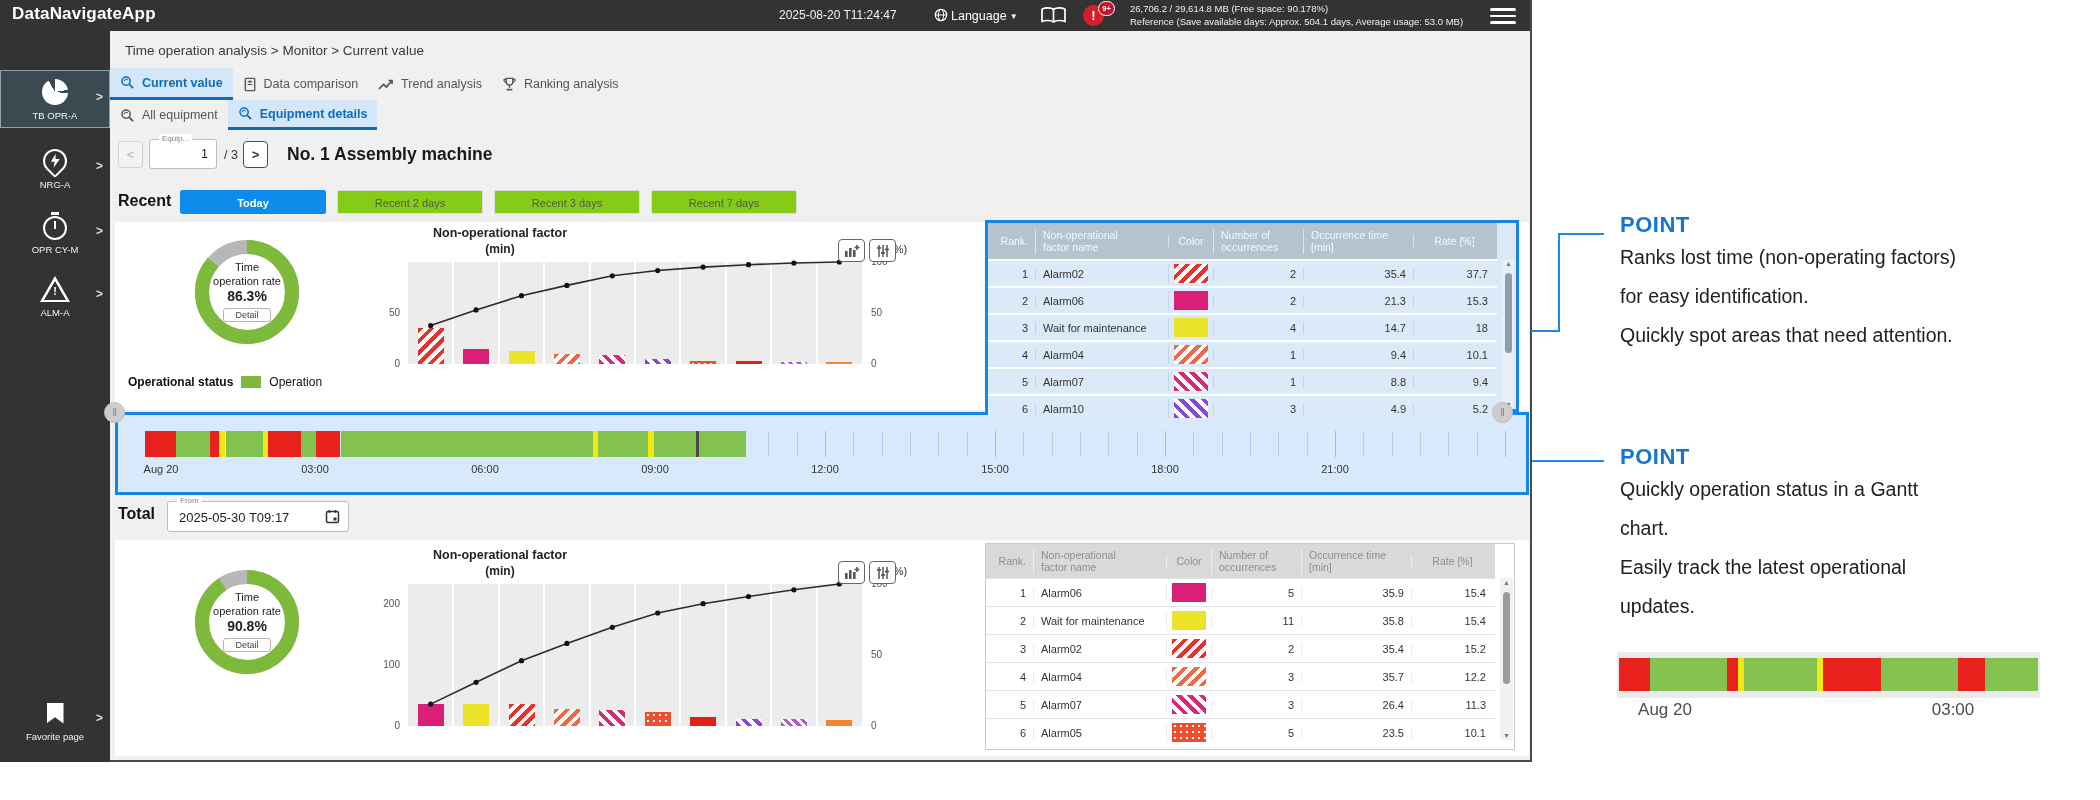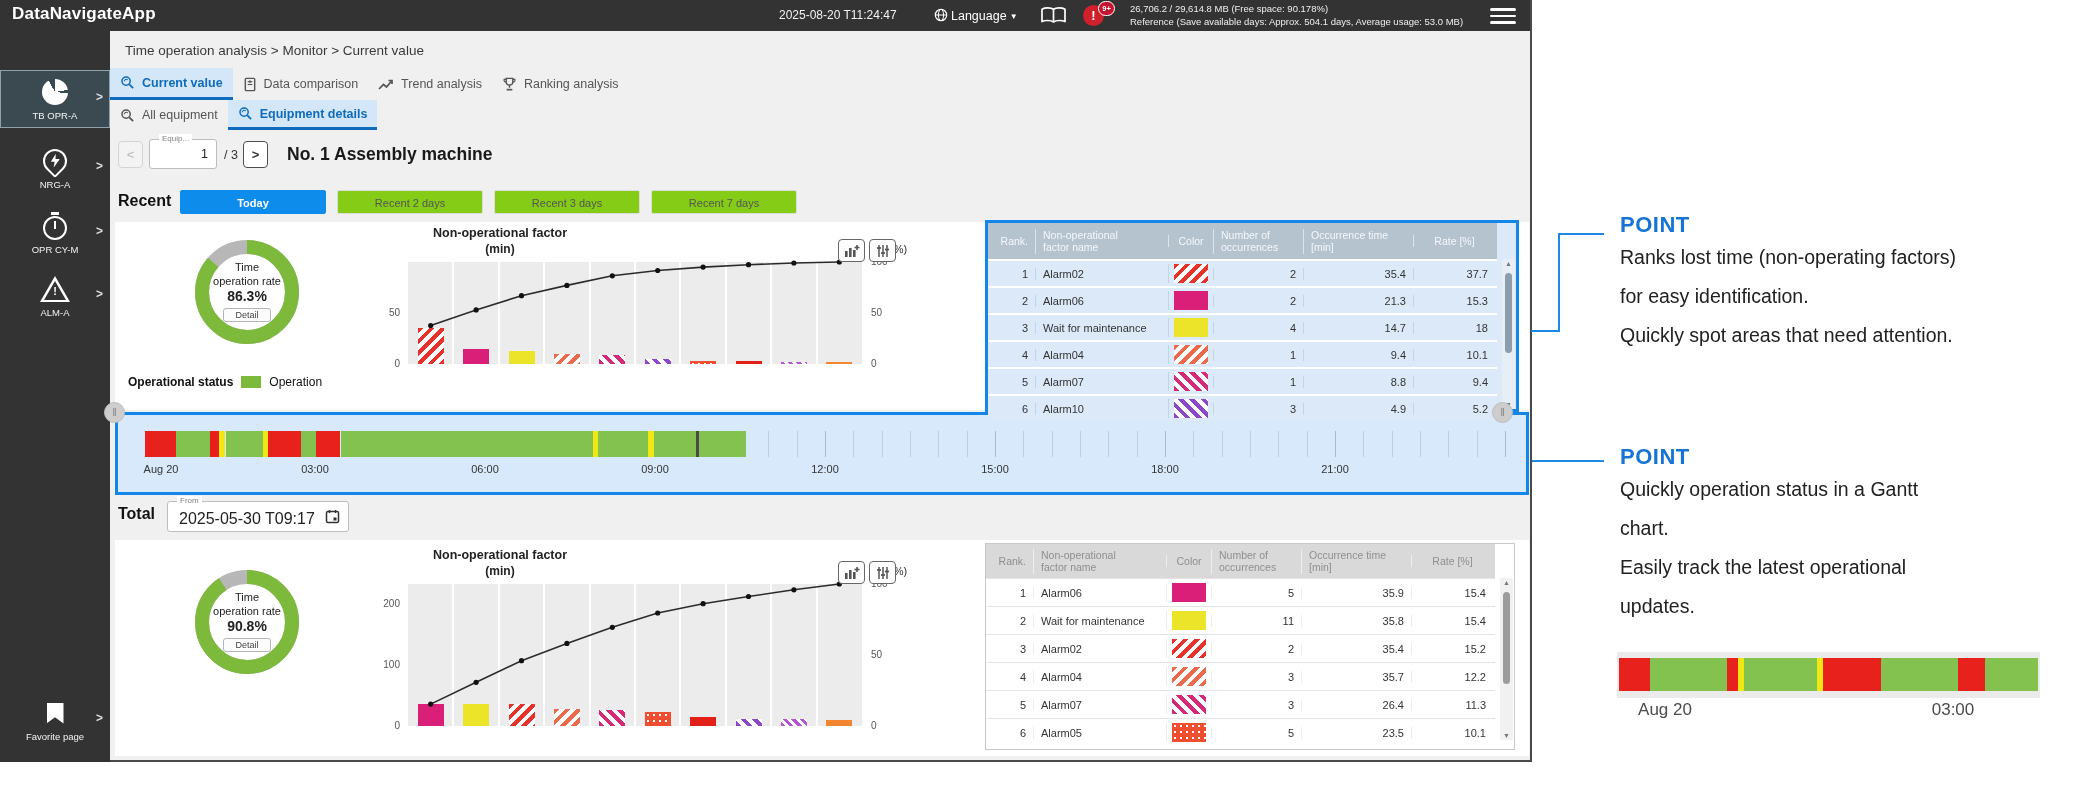--- a/index.html
+++ b/index.html
@@ -92,21 +92,21 @@
   
   #gantt-box{position:absolute;left:115px;top:412px;width:1414px;height:83px;background:#d7e9fb;border:3px solid #1386e8;box-sizing:border-box;}
   .gtick{position:absolute;top:48px;width:70px;text-align:center;font-size:11px;color:#333;}
   .gseg{position:absolute;top:16px;height:26px;}
   .ggrid{position:absolute;top:16px;height:26px;width:1px;background:rgba(90,115,140,.22);}
   .drag-handle{position:absolute;width:21px;height:21px;border-radius:50%;background:#cdcdcd;border:1px solid #bdbdbd;color:#808080;font-size:10px;text-align:center;line-height:20px;box-sizing:border-box;cursor:grab;}
   
   #total-label{position:absolute;left:118px;top:505px;font-size:16px;font-weight:bold;color:#111;}
   #from-field{position:absolute;left:167px;top:501px;width:182px;height:31px;background:#fff;border:1px solid #bdbdbd;border-radius:3px;box-sizing:border-box;}
   #from-field .flabel{position:absolute;left:9px;top:-6px;background:#fff;padding:0 3px;font-size:8px;color:#828282;}
-  #from-field .fval{position:absolute;left:11px;top:8px;font-size:16px;color:#222;}
+  #from-field .fval{position:absolute;left:11px;top:8px;font-size:13px;color:#222;}
   #from-field .cal{position:absolute;right:8px;top:7px;}
   
   .point-title{font-size:22px;font-weight:bold;color:#1574d4;letter-spacing:.5px;}
   .point-line{font-size:19.5px;color:#212121;line-height:39px;}
   .conn{position:absolute;background:transparent;}
   #mini-frame{position:absolute;left:1617px;top:652px;width:423px;height:46px;background:#ebebeb;}
   #mini-bar{position:absolute;left:2px;right:2px;top:6px;height:33px;background:#84c250;overflow:hidden;}
   .mini-seg{position:absolute;top:0;height:33px;}
   .mini-tick{position:absolute;top:700px;width:80px;text-align:center;font-size:17px;color:#4c4c4c;}
 </style>

